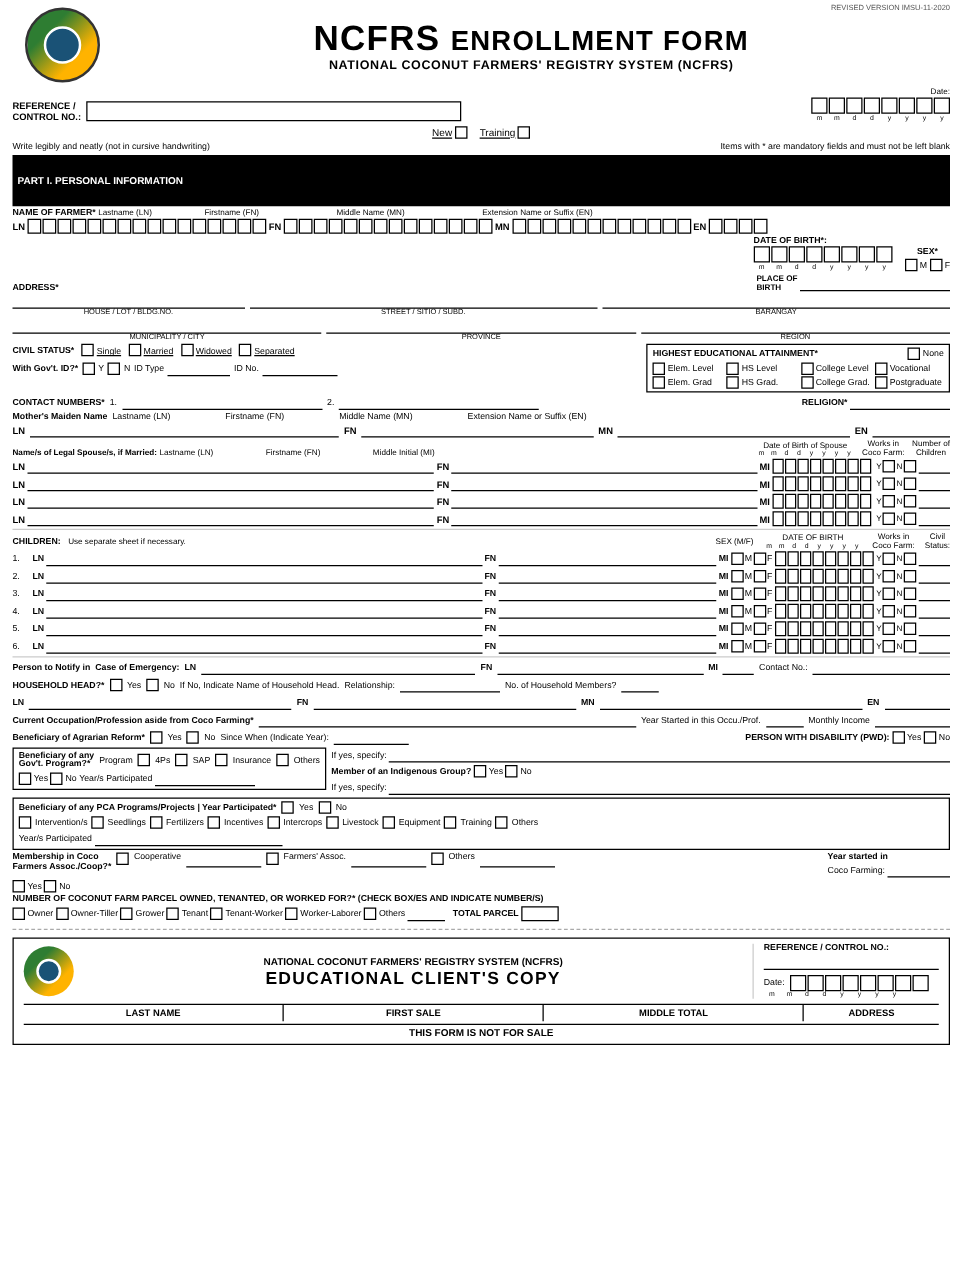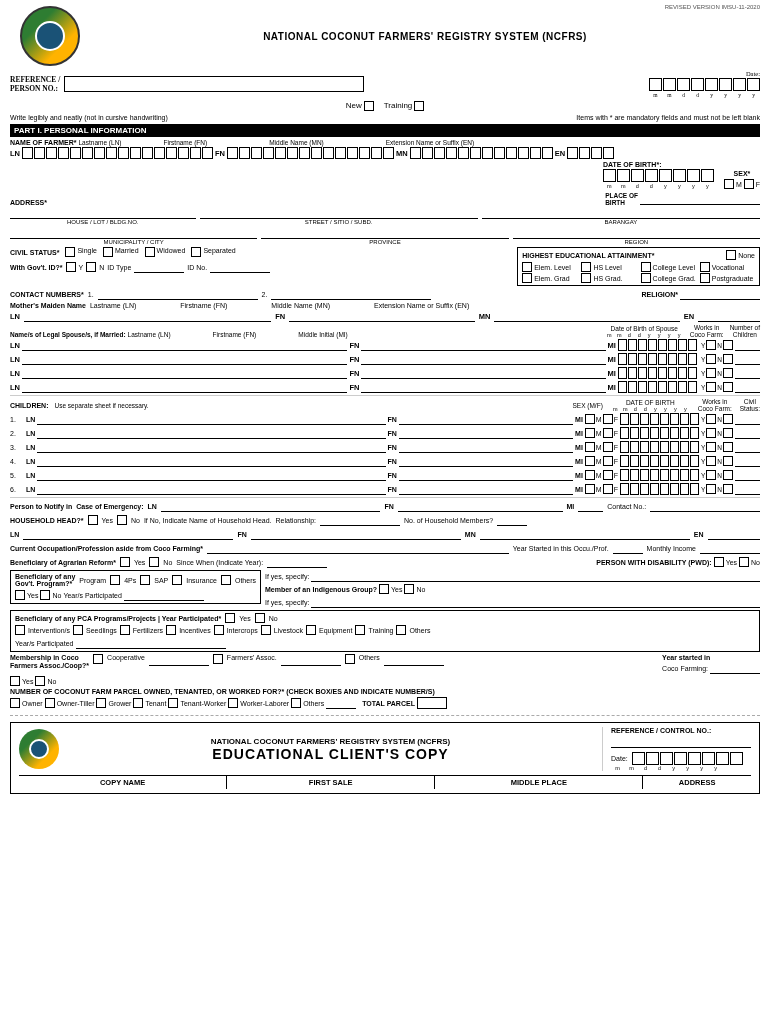--- a/index.html
+++ b/index.html
@@ -64,24 +64,23 @@
       text-transform: uppercase;
       font-family: Arial Black, Arial, sans-serif;
     }
     .sub-title {
       font-size: 10px;
       font-weight: bold;
       letter-spacing: 0.5px;
     }
     .ref-date-row {
       display: flex;
-      align-items: center;
+      align-items: flex-end;
       margin-top: 4px;
       gap: 6px;
-      font-family: Liberation Serif, serif;
     }
     .ref-block {
       display: flex;
       align-items: center;
       gap: 4px;
     }
     .ref-input-long {
       width: 300px;
       height: 16px;
       border: 1px solid #000;
@@ -118,41 +117,42 @@
     .new-existing-row {
       display: flex;
       align-items: center;
       justify-content: center;
       gap: 10px;
       margin: 3px 0;
       font-size: 8px;
     }
     .checkbox-inline {
       display: inline-flex;
-      align-items: flex-start;
+      align-items: flex-end;
       gap: 2px;
+      text-decoration: underline;
     }
     .small-box {
       width: 10px;
       height: 10px;
       border: 1px solid #000;
       display: inline-block;
     }
     .instructions-row {
       display: flex;
       justify-content: space-between;
       font-size: 7px;
       margin-bottom: 3px;
     }
     .section-header {
       background: #000;
       color: #fff;
       font-weight: bold;
       font-size: 8px;
-      padding: 2px 4px;
+      padding: 16px 4px;
       margin-bottom: 2px;
     }
     .char-box {
       width: 11px;
       height: 12px;
       border: 1px solid #000;
     }
     
     .name-row {
       display: flex;
@@ -291,29 +291,33 @@
 <div class="page">
   <div class="revised-tag">REVISED VERSION IMSU-11-2020</div>
 
   <div class="header">
     <div class="logo-area">
       <div class="logo-circle">
         <div class="logo-inner"></div>
       </div>
     </div>
     <div class="header-center">
+      <div class="main-title">
+        <span style="font-size:28px;">NCFRS</span>
+        <span style="font-size:22px;font-weight:900;">ENROLLMENT FORM</span>
+      </div>
       <div class="sub-title">NATIONAL COCONUT FARMERS' REGISTRY SYSTEM (NCFRS)</div>
     </div>
   </div>
 
   <div class="ref-date-row">
     <div class="ref-block">
       <div style="display:flex;flex-direction:column;font-size:7.5px;font-weight:bold;">
         <span>REFERENCE /</span>
-        <span>PERSON NO.:</span>
+        <span>CONTROL NO.:</span>
       </div>
       <div class="ref-input-long"></div>
     </div>
     <div class="date-block">
       <div class="date-label">Date:</div>
       <div class="date-boxes">
         <div class="date-box"></div>
         <div class="date-box"></div>
         <div class="date-box"></div>
         <div class="date-box"></div>
@@ -1204,19 +1208,20 @@
           <span style="width:13px;text-align:center;">d</span>
           <span style="width:13px;text-align:center;">y</span>
           <span style="width:13px;text-align:center;">y</span>
           <span style="width:13px;text-align:center;">y</span>
           <span style="width:13px;text-align:center;">y</span>
         </div>
       </div>
     </div>
 
     <div class="name-fields-row">
-      <div class="name-field-block">COPY NAME</div>
+      <div class="name-field-block">LAST NAME</div>
       <div class="name-field-block">FIRST SALE</div>
-      <div class="name-field-block">MIDDLE PLACE</div>
+      <div class="name-field-block">MIDDLE TOTAL</div>
       <div class="name-field-block">ADDRESS</div>
     </div>
+    <div class="not-for-sale">THIS FORM IS NOT FOR SALE</div>
   </div>
 </div>
 
 </body></html>

